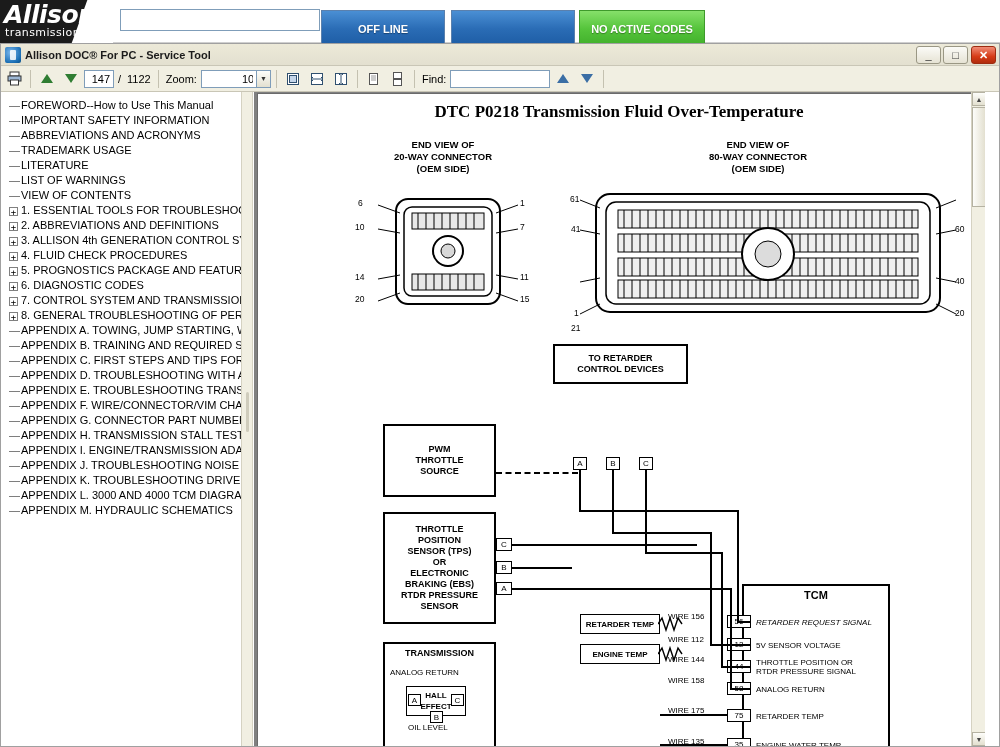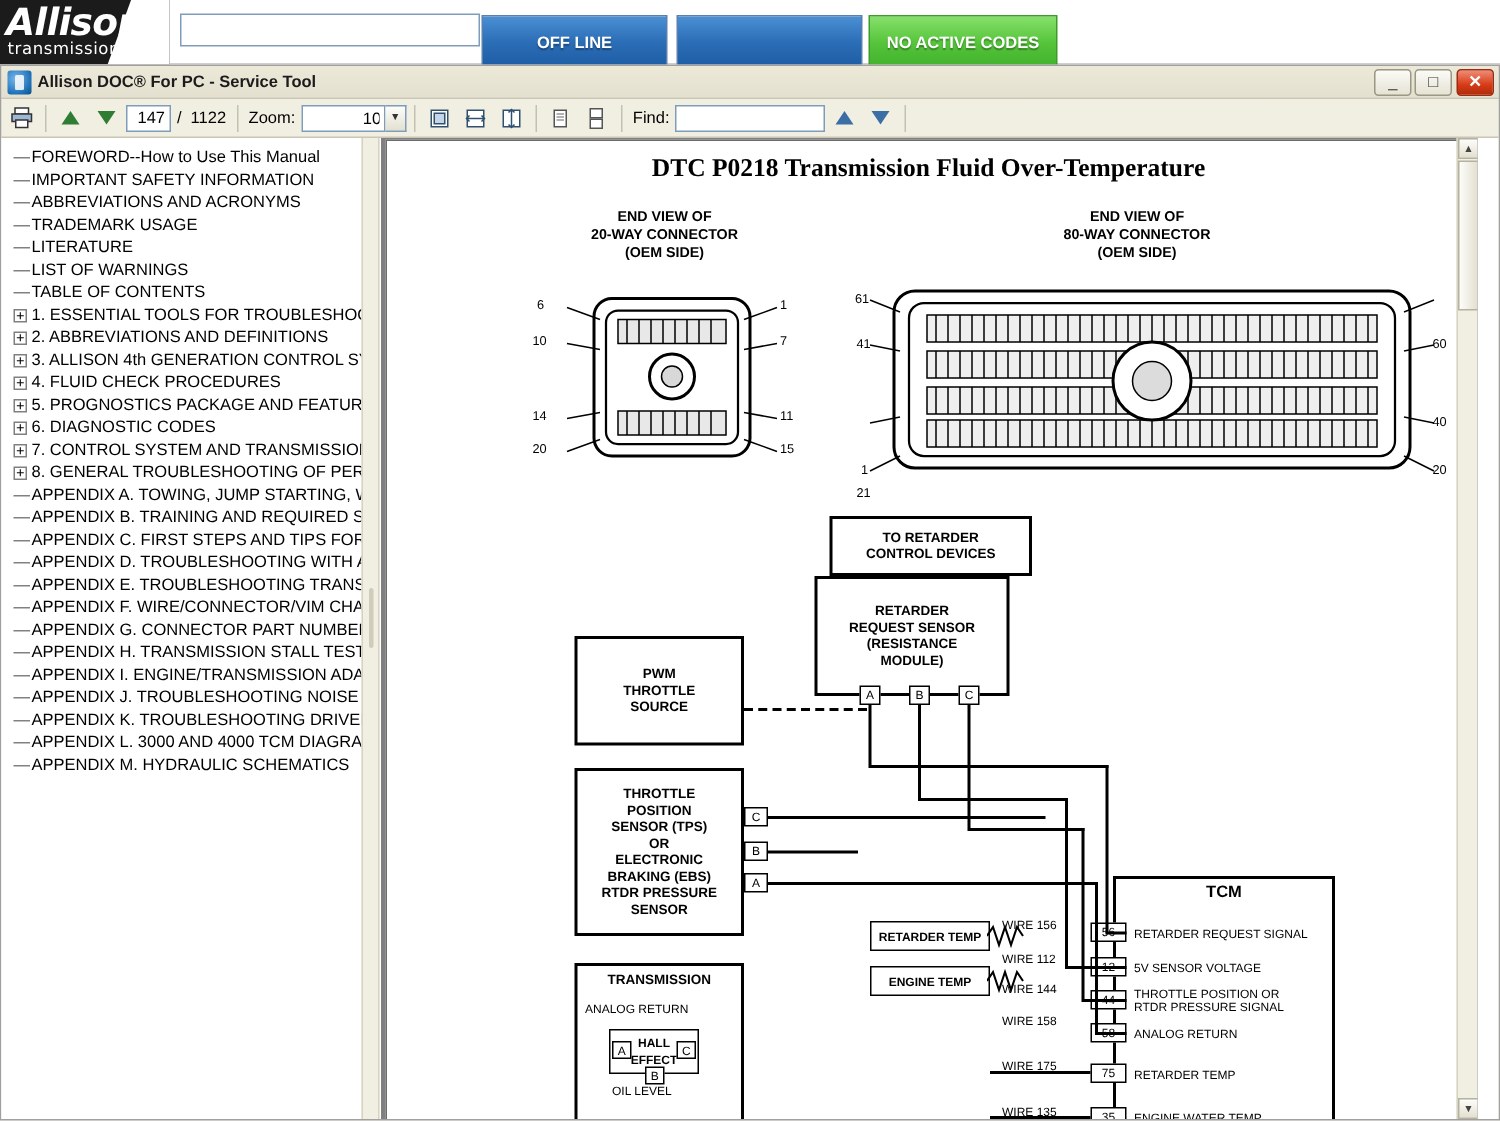--- a/index.html
+++ b/index.html
@@ -352,21 +352,21 @@
 
   <div id="content">
 
     <div id="tree">
       <div class="tree-item"><span class="dash">—</span><span>FOREWORD--How to Use This Manual</span></div>
       <div class="tree-item"><span class="dash">—</span><span>IMPORTANT SAFETY INFORMATION</span></div>
       <div class="tree-item"><span class="dash">—</span><span>ABBREVIATIONS AND ACRONYMS</span></div>
       <div class="tree-item"><span class="dash">—</span><span>TRADEMARK USAGE</span></div>
       <div class="tree-item"><span class="dash">—</span><span>LITERATURE</span></div>
       <div class="tree-item"><span class="dash">—</span><span>LIST OF WARNINGS</span></div>
-      <div class="tree-item"><span class="dash">—</span><span>TABLE OF CONTENTS</span></div>
+      <div class="tree-item"><span class="dash">—</span><span>VIEW OF CONTENTS</span></div>
       <div class="tree-item"><span class="plus">+</span><span>1. ESSENTIAL TOOLS FOR TROUBLESHOOTI</span></div>
       <div class="tree-item"><span class="plus">+</span><span>2. ABBREVIATIONS AND DEFINITIONS</span></div>
       <div class="tree-item"><span class="plus">+</span><span>3. ALLISON 4th GENERATION CONTROL SYS</span></div>
       <div class="tree-item"><span class="plus">+</span><span>4. FLUID CHECK PROCEDURES</span></div>
       <div class="tree-item"><span class="plus">+</span><span>5. PROGNOSTICS PACKAGE AND FEATURES</span></div>
       <div class="tree-item"><span class="plus">+</span><span>6. DIAGNOSTIC CODES</span></div>
       <div class="tree-item"><span class="plus">+</span><span>7. CONTROL SYSTEM AND TRANSMISSION S</span></div>
       <div class="tree-item"><span class="plus">+</span><span>8. GENERAL TROUBLESHOOTING OF PERFO</span></div>
       <div class="tree-item"><span class="dash">—</span><span>APPENDIX A. TOWING, JUMP STARTING, WE</span></div>
       <div class="tree-item"><span class="dash">—</span><span>APPENDIX B. TRAINING AND REQUIRED SKIL</span></div>
@@ -622,26 +622,20 @@
         <div class="pinlabel" style="left:313px; top:182px;margin-top:47px;">21</div>
         <div class="pinlabel" style="left:697px; top:182px;">40</div>
         <div class="pinlabel" style="left:316px; top:214px;">1</div>
         <div class="pinlabel" style="left:697px; top:214px;">20</div>
 
         <div class="box" id="blk-retdev" style="left:295px; top:250px; width:135px; height:40px;">
           <span style="white-space:pre-line">TO  RETARDER
 CONTROL DEVICES</span>
         </div>
 
-        <div class="box" id="blk-retsens" style="left:285px; top:290px; width:130px; height:80px;">
-          <span style="white-space:pre-line">RETARDER
-REQUEST SENSOR
-(RESISTANCE
-MODULE)</span>
-        </div>
 
         <div class="pinbox" style="left:315px; top:363px; width:14px; height:13px;">A</div>
         <div class="pinbox" style="left:348px; top:363px; width:14px; height:13px;">B</div>
         <div class="pinbox" style="left:381px; top:363px; width:14px; height:13px;">C</div>
 
         <div class="box" id="blk-pwm" style="left:125px; top:330px; width:113px; height:73px;">
           <span style="white-space:pre-line">PWM
 THROTTLE
 SOURCE</span>
         </div>
@@ -682,21 +676,21 @@
         <svg style="position:absolute; left:400px; top:518px;" width="40" height="60">
           <polyline points="0,12 4,6 8,18 12,6 16,18 20,6 24,12" fill="none" stroke="#000" stroke-width="1.4"></polyline>
           <polyline points="0,42 4,36 8,48 12,36 16,48 20,36 24,42" fill="none" stroke="#000" stroke-width="1.4"></polyline>
         </svg>
 
         <div class="box" id="blk-tcm" style="left:484px; top:490px; width:148px; height:215px; align-items:flex-start; font-size:11px;">
           <span style="margin-top:4px;">TCM</span>
         </div>
 
         <div class="pinbox" style="left:469px; top:521px; width:24px; height:13px;">56</div>
-        <div class="tcmrow" style="left:498px; top:524px;">RETARDER REQUEST SIGNAL</div>
+        <div class="tcmrow" style="left:498px; top:524px;font-style:italic;">RETARDER REQUEST SIGNAL</div>
         <div class="pinbox" style="left:469px; top:544px; width:24px; height:13px;">12</div>
         <div class="tcmrow" style="left:498px; top:547px;">5V SENSOR VOLTAGE</div>
         <div class="pinbox" style="left:469px; top:566px; width:24px; height:13px;">44</div>
         <div class="tcmrow" style="left:498px; top:564px; white-space:pre-line;">THROTTLE POSITION OR
 RTDR PRESSURE SIGNAL</div>
         <div class="pinbox" style="left:469px; top:588px; width:24px; height:13px;">58</div>
         <div class="tcmrow" style="left:498px; top:591px;">ANALOG RETURN</div>
         <div class="pinbox" style="left:469px; top:615px; width:24px; height:13px;">75</div>
         <div class="tcmrow" style="left:498px; top:618px;">RETARDER TEMP</div>
         <div class="pinbox" style="left:469px; top:644px; width:24px; height:13px;">35</div>

